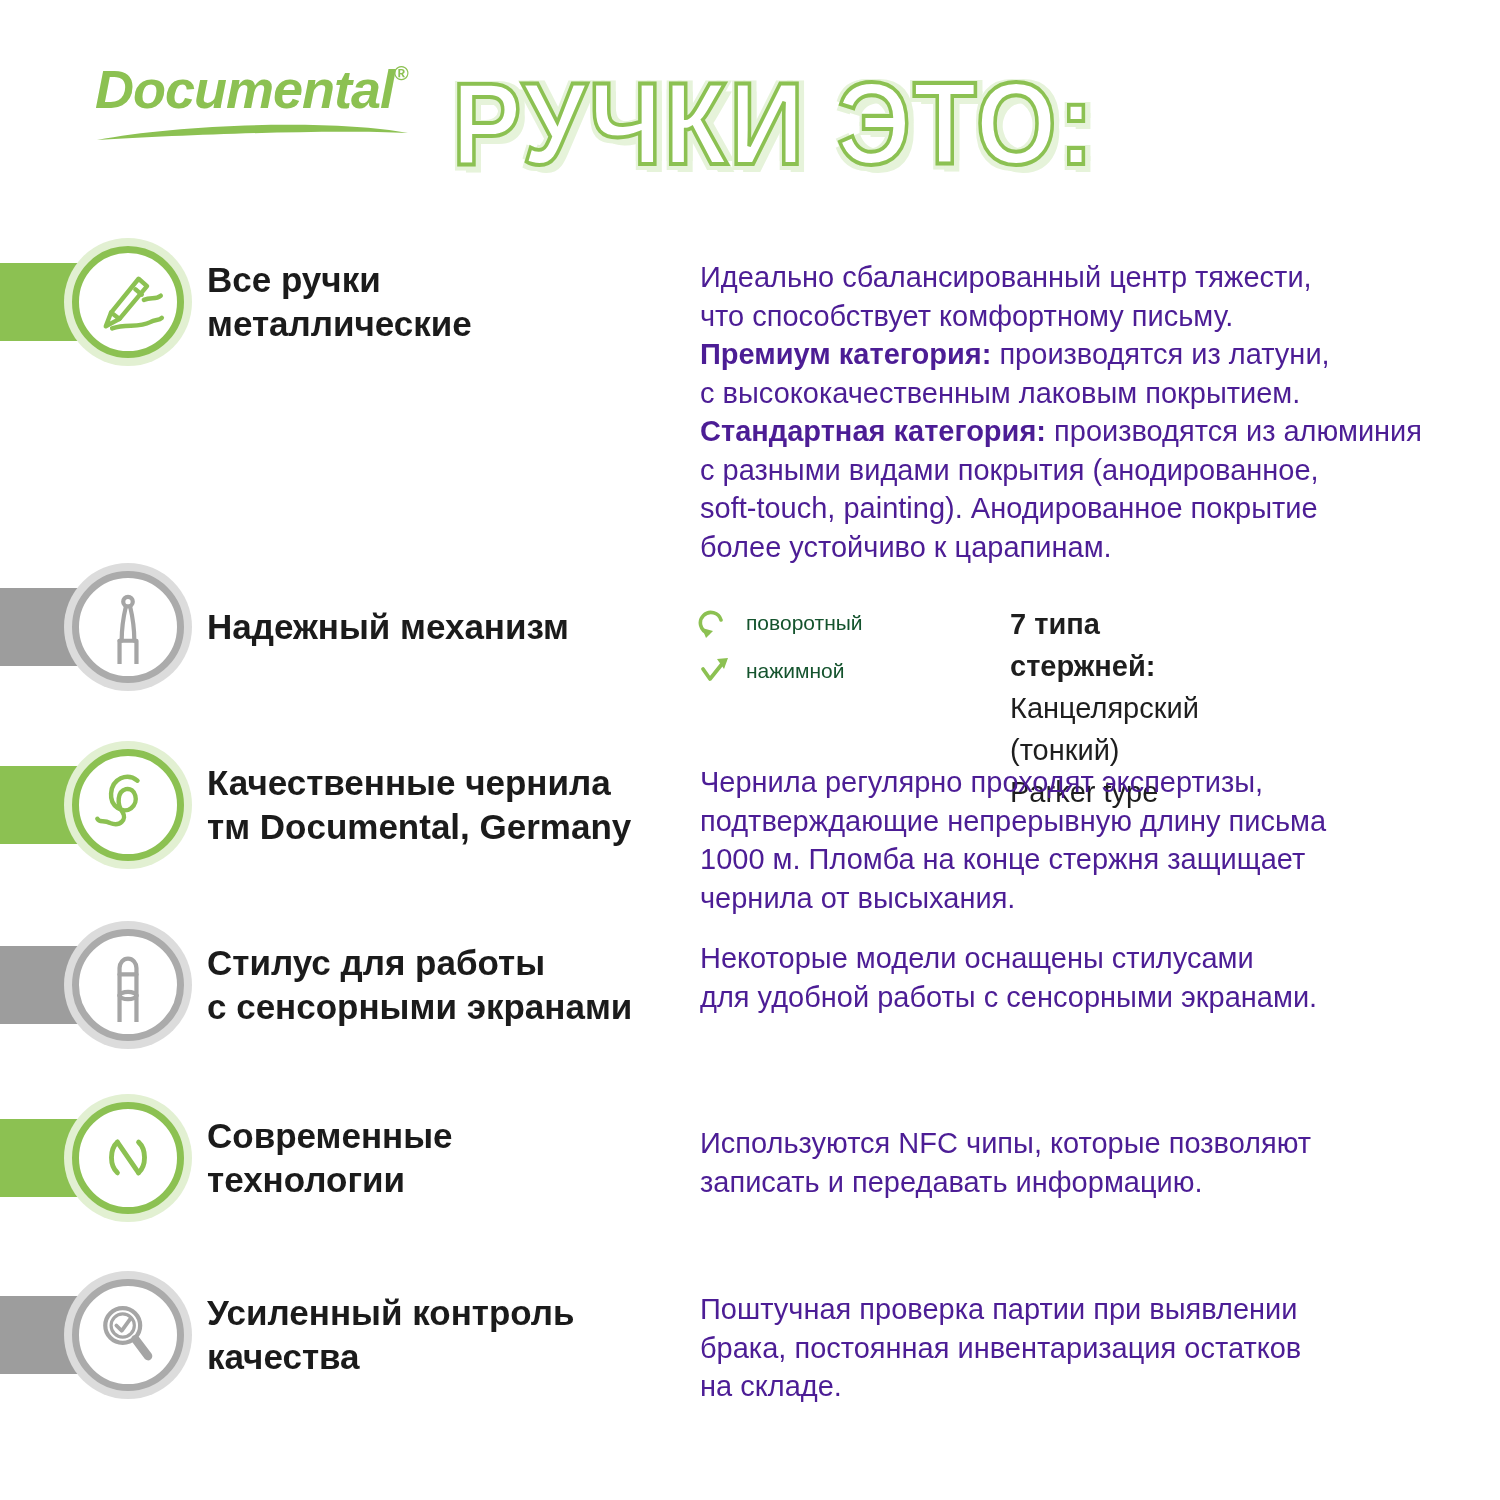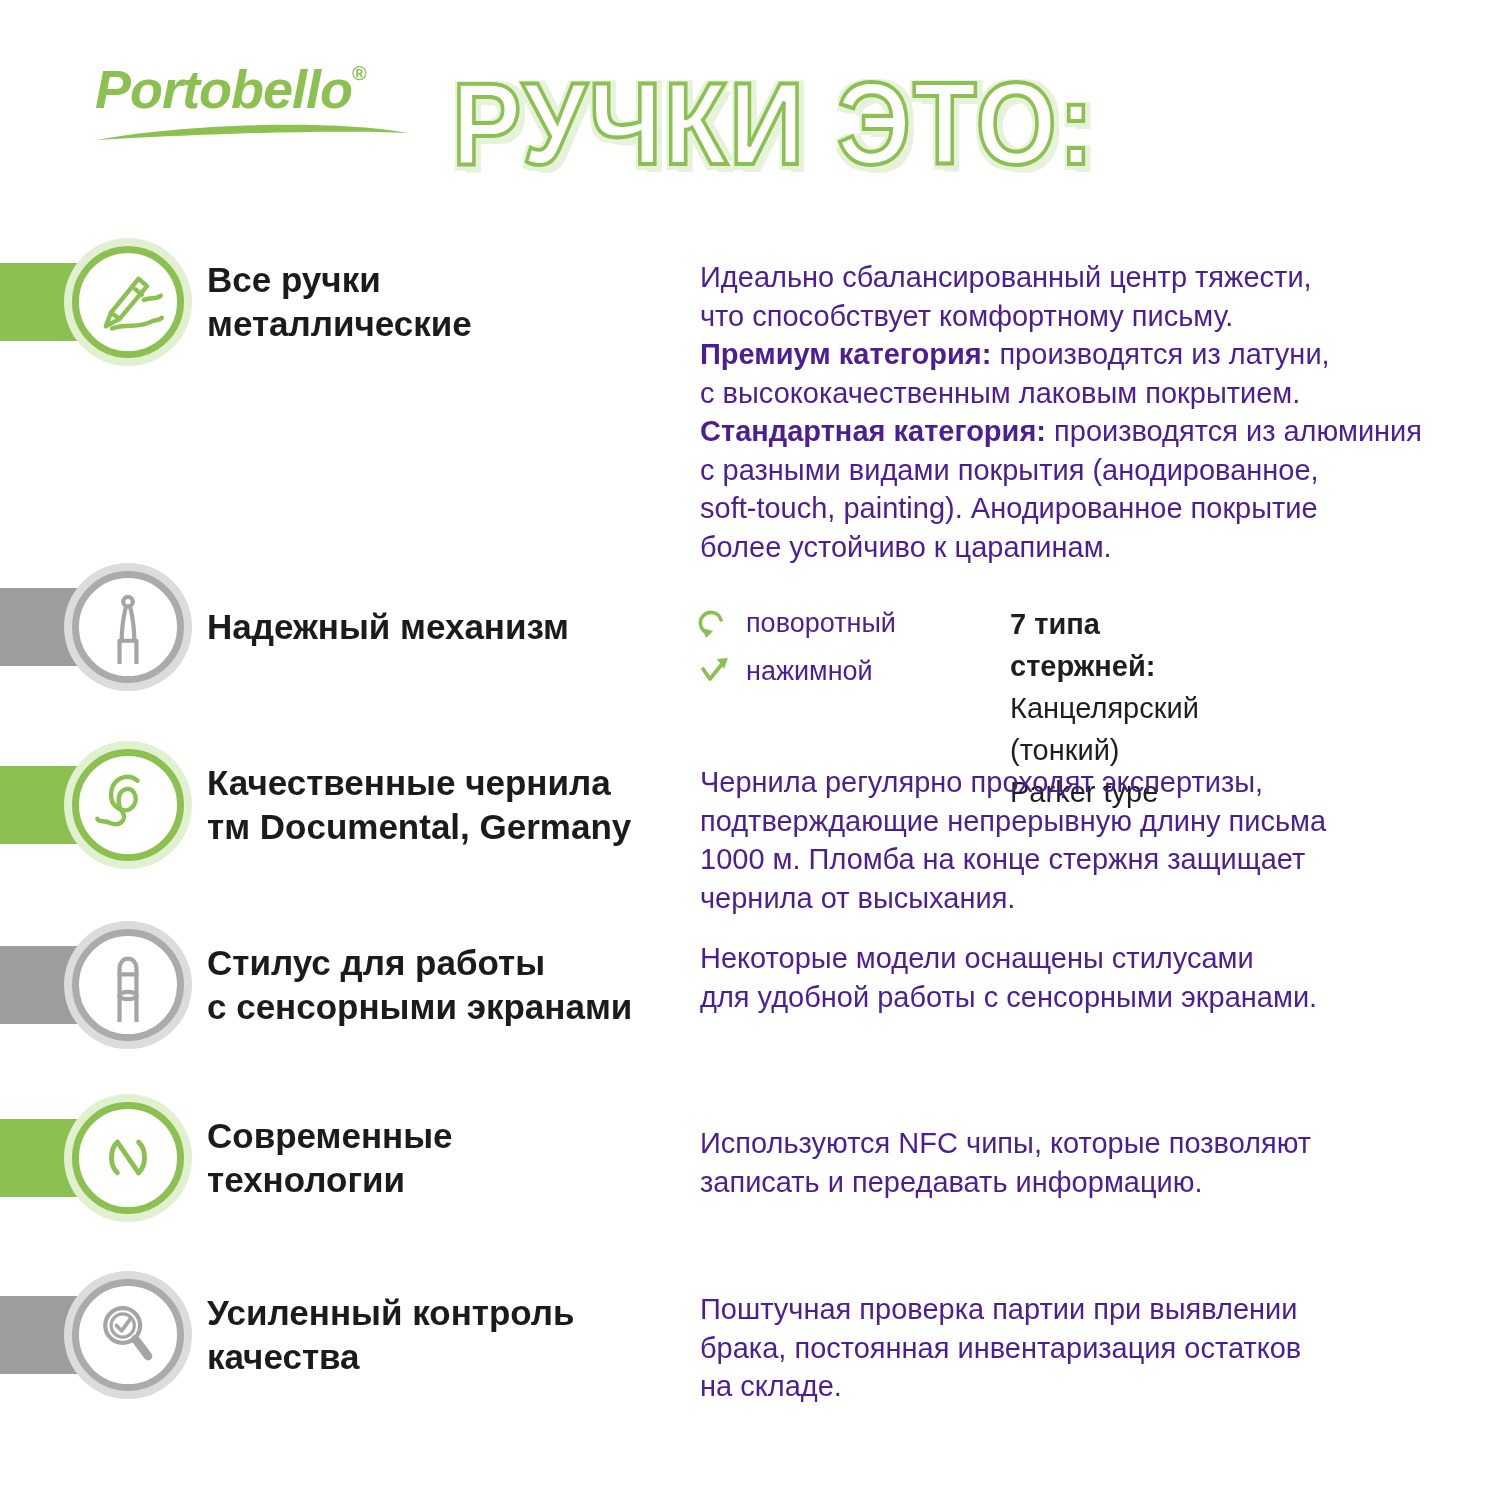--- a/index.html
+++ b/index.html
@@ -30,34 +30,34 @@
   .row.gray  .circle{border:7px solid var(--gray-border);}
   .heading{position:absolute;left:207px;top:0;height:128px;display:flex;align-items:center;
            font-size:35px;font-weight:700;line-height:44px;white-space:pre-line;color:#1b1b1b;}
   .body{position:absolute;left:700px;width:800px;font-size:29px;line-height:38.5px;
         white-space:pre-line;color:#4c1d95;}
   .body .b{font-weight:700;}
   
   .mech-block{position:absolute;left:698px;top:44px;}
   .mech-item{display:flex;align-items:center;margin-bottom:16px;}
   .mech-item svg{margin-right:16px;flex:0 0 auto;}
-  .mech-label{font-size:27px;color:#4c1d95;}
+  .mech-label{font-size:21px;color:#14532d;}
   .refill-block{position:absolute;left:1010px;top:40px;font-size:29px;line-height:42px;}
   .refill-title{font-weight:700;}
   .icon-svg{stroke-linecap:round;stroke-linejoin:round;fill:none;}
   .row.green .icon-svg{stroke:var(--green);}
   .row.gray  .icon-svg{stroke:var(--gray-icon);}
 </style>
 </head>
 <body>
 
 <div class="page">
 
   <div class="logo">
-    <span class="logo-text"><span>Portobello</span><span class="logo-reg">®</span></span>
+    <span class="logo-text"><span>Documental</span><span class="logo-reg">®</span></span>
     <svg class="logo-swoosh" width="315" height="22" viewBox="0 0 315 22">
       <path d="M2,18 C85,2 235,-3 313,11 C230,7 90,13 2,18 Z" fill="#8cc152"></path>
     </svg>
   </div>
   <div class="big-title">РУЧКИ ЭТО:</div>
 
   <div class="row green" style="top:238px">
     <div class="accent-bar"></div>
     <div class="halo"></div>
     <div class="circle">

